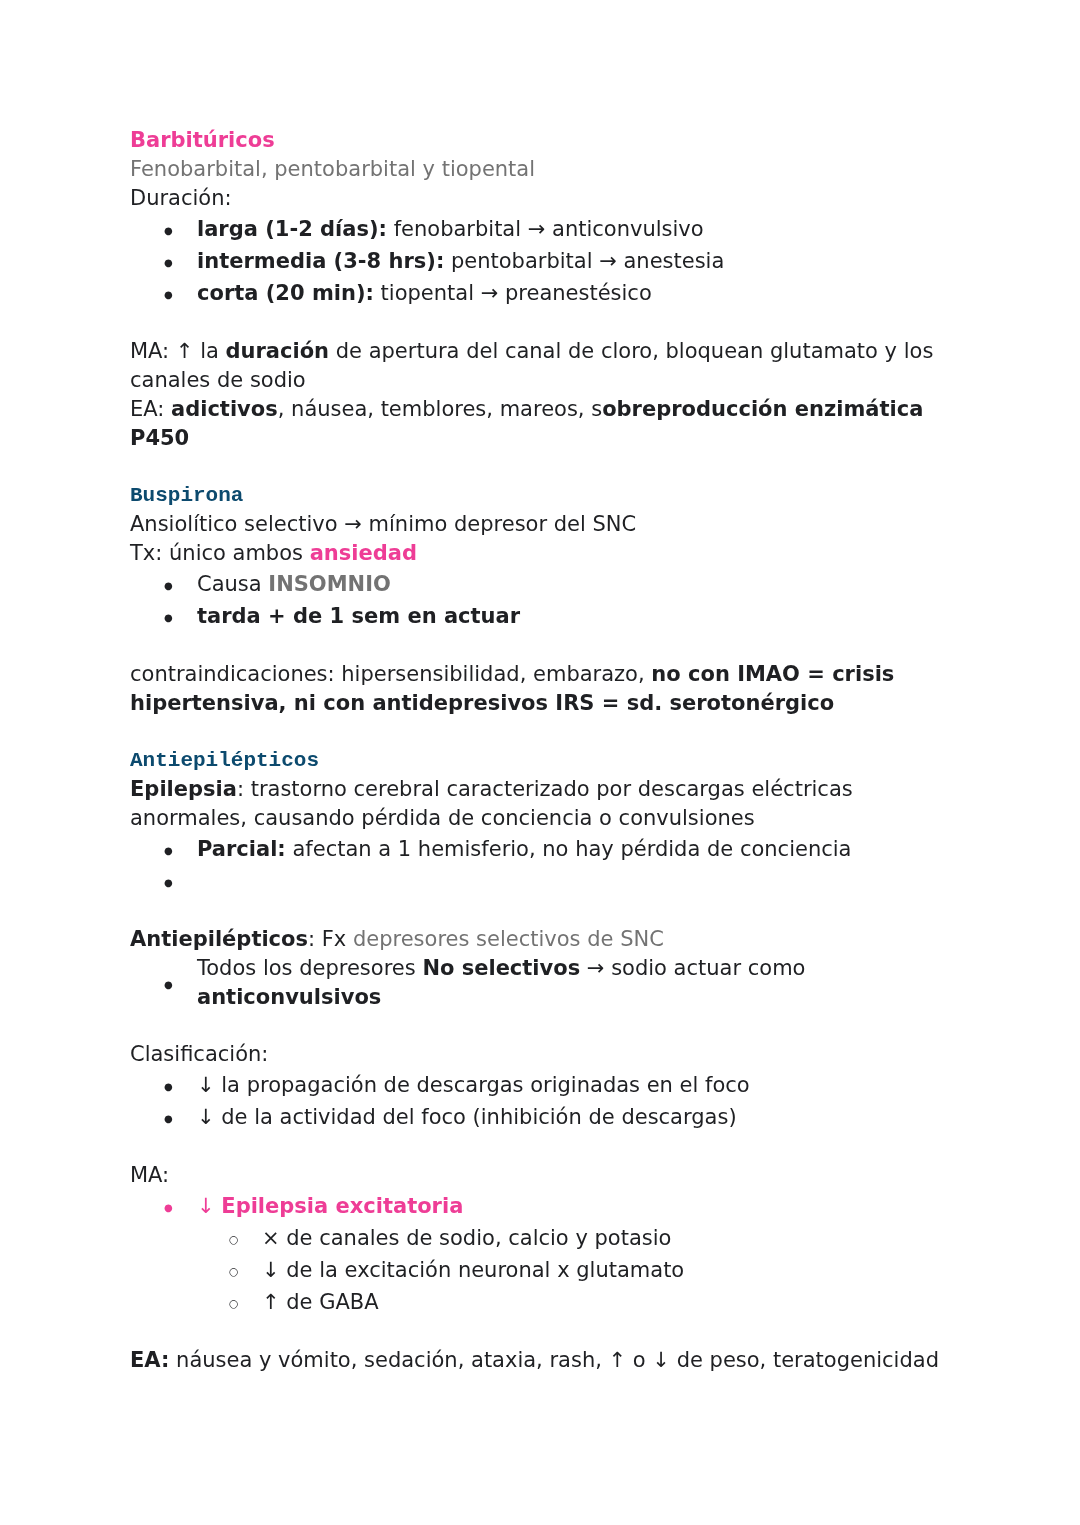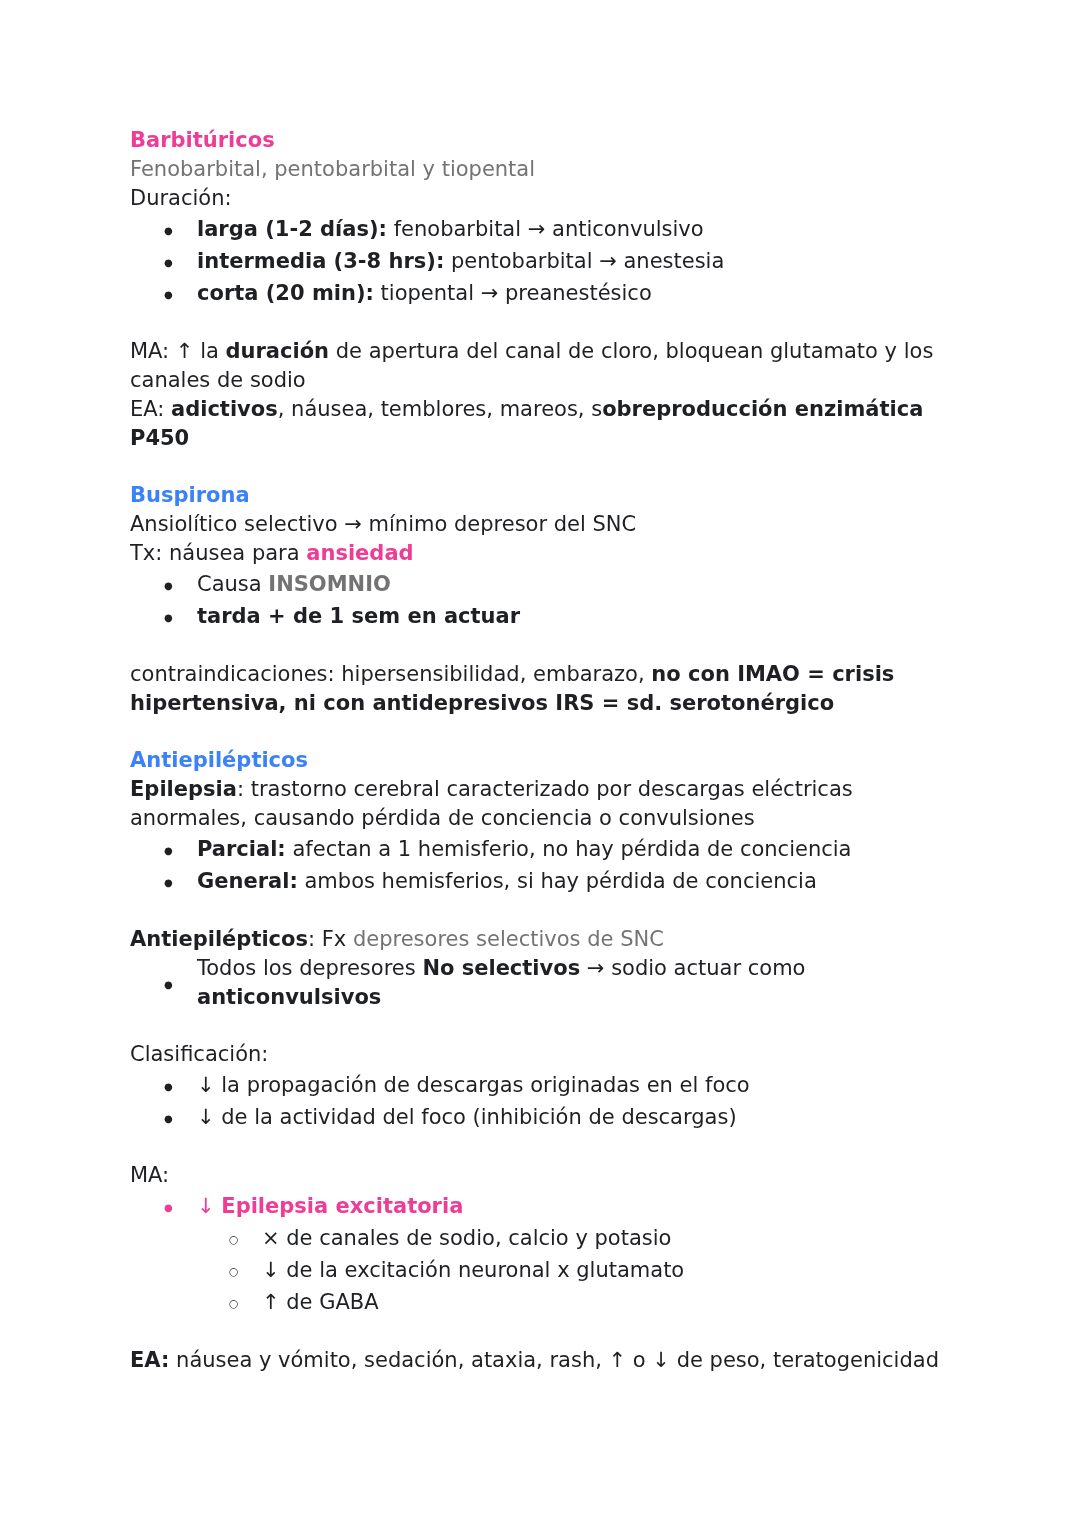--- a/index.html
+++ b/index.html
@@ -9,21 +9,21 @@
     font-family:"DejaVu Sans","Liberation Sans",sans-serif;
     color:#1f2023; font-size:21px; line-height:29px;
     overflow:hidden; margin:0 auto; position:relative;
   }
   .content { padding:126px 130px 0 130px; }
   .content p, .content .li { max-width:815px; }
   .gap { margin-top:28px; }
 
   b, .bold { font-weight:700; }
   .pink-strong { color:#ee3d96; }
-  .pink-med    { color:#3b82f6; }
+  .pink-med    { color:#0c4a6e;font-family:Liberation Mono, monospace; }
   .pink-light  { color:#737373; }
 
   .li { display:flex; align-items:center; }
   .li .marker { flex:none; width:33px; }
   .l1 .marker { margin-left:34px; }
   .l2 .marker { margin-left:99px; }
   .l1 .marker::before { content:"●"; font-size:10px; }
   .l2 .marker::before { content:"○"; font-size:11px; }
   .li .li-text { flex:1 1 auto; }
 </style>
@@ -50,21 +50,21 @@
       <span class="li-text"><b>corta (20 min):</b><span> tiopental → preanestésico</span></span>
     </div>
 
     <p class="gap"><span>MA: ↑ la </span><b>duración</b><span> de apertura del canal de cloro, bloquean glutamato y los canales de sodio</span></p>
 
     <p><span>EA: </span><b>adictivos</b><span>, náusea, temblores, mareos, s</span><b>obreproducción enzimática P450</b></p>
 
 
     <p class="gap pink-med bold">Buspirona</p>
     <p>Ansiolítico selectivo → mínimo depresor del SNC</p>
-    <p><span>Tx: náusea para </span><b class="pink-strong">ansiedad</b></p>
+    <p><span>Tx: único ambos </span><b class="pink-strong">ansiedad</b></p>
 
     <div class="li l1">
       <span class="marker"></span>
       <span class="li-text"><span>Causa </span><b class="pink-light">INSOMNIO</b></span>
     </div>
     <div class="li l1">
       <span class="marker"></span>
       <span class="li-text bold">tarda + de 1 sem en actuar</span>
     </div>
 
@@ -72,21 +72,20 @@
 
     <p class="gap pink-med bold">Antiepilépticos</p>
     <p><b>Epilepsia</b><span>: trastorno cerebral  caracterizado por descargas eléctricas anormales, causando pérdida de conciencia o convulsiones</span></p>
 
     <div class="li l1">
       <span class="marker"></span>
       <span class="li-text"><b>Parcial:</b><span> afectan a 1 hemisferio, no hay pérdida de conciencia</span></span>
     </div>
     <div class="li l1">
       <span class="marker"></span>
-      <span class="li-text"><b>General:</b><span> ambos hemisferios, si hay pérdida de conciencia</span></span>
     </div>
 
     <p class="gap"><b>Antiepilépticos</b><span>: Fx </span><span class="pink-light">depresores selectivos de SNC</span></p>
 
     <div class="li l1">
       <span class="marker"></span>
       <span class="li-text"><span>Todos los depresores </span><b>No selectivos</b><span> → sodio actuar como </span><b>anticonvulsivos</b></span>
     </div>
 
     <p class="gap">Clasificación:</p>

